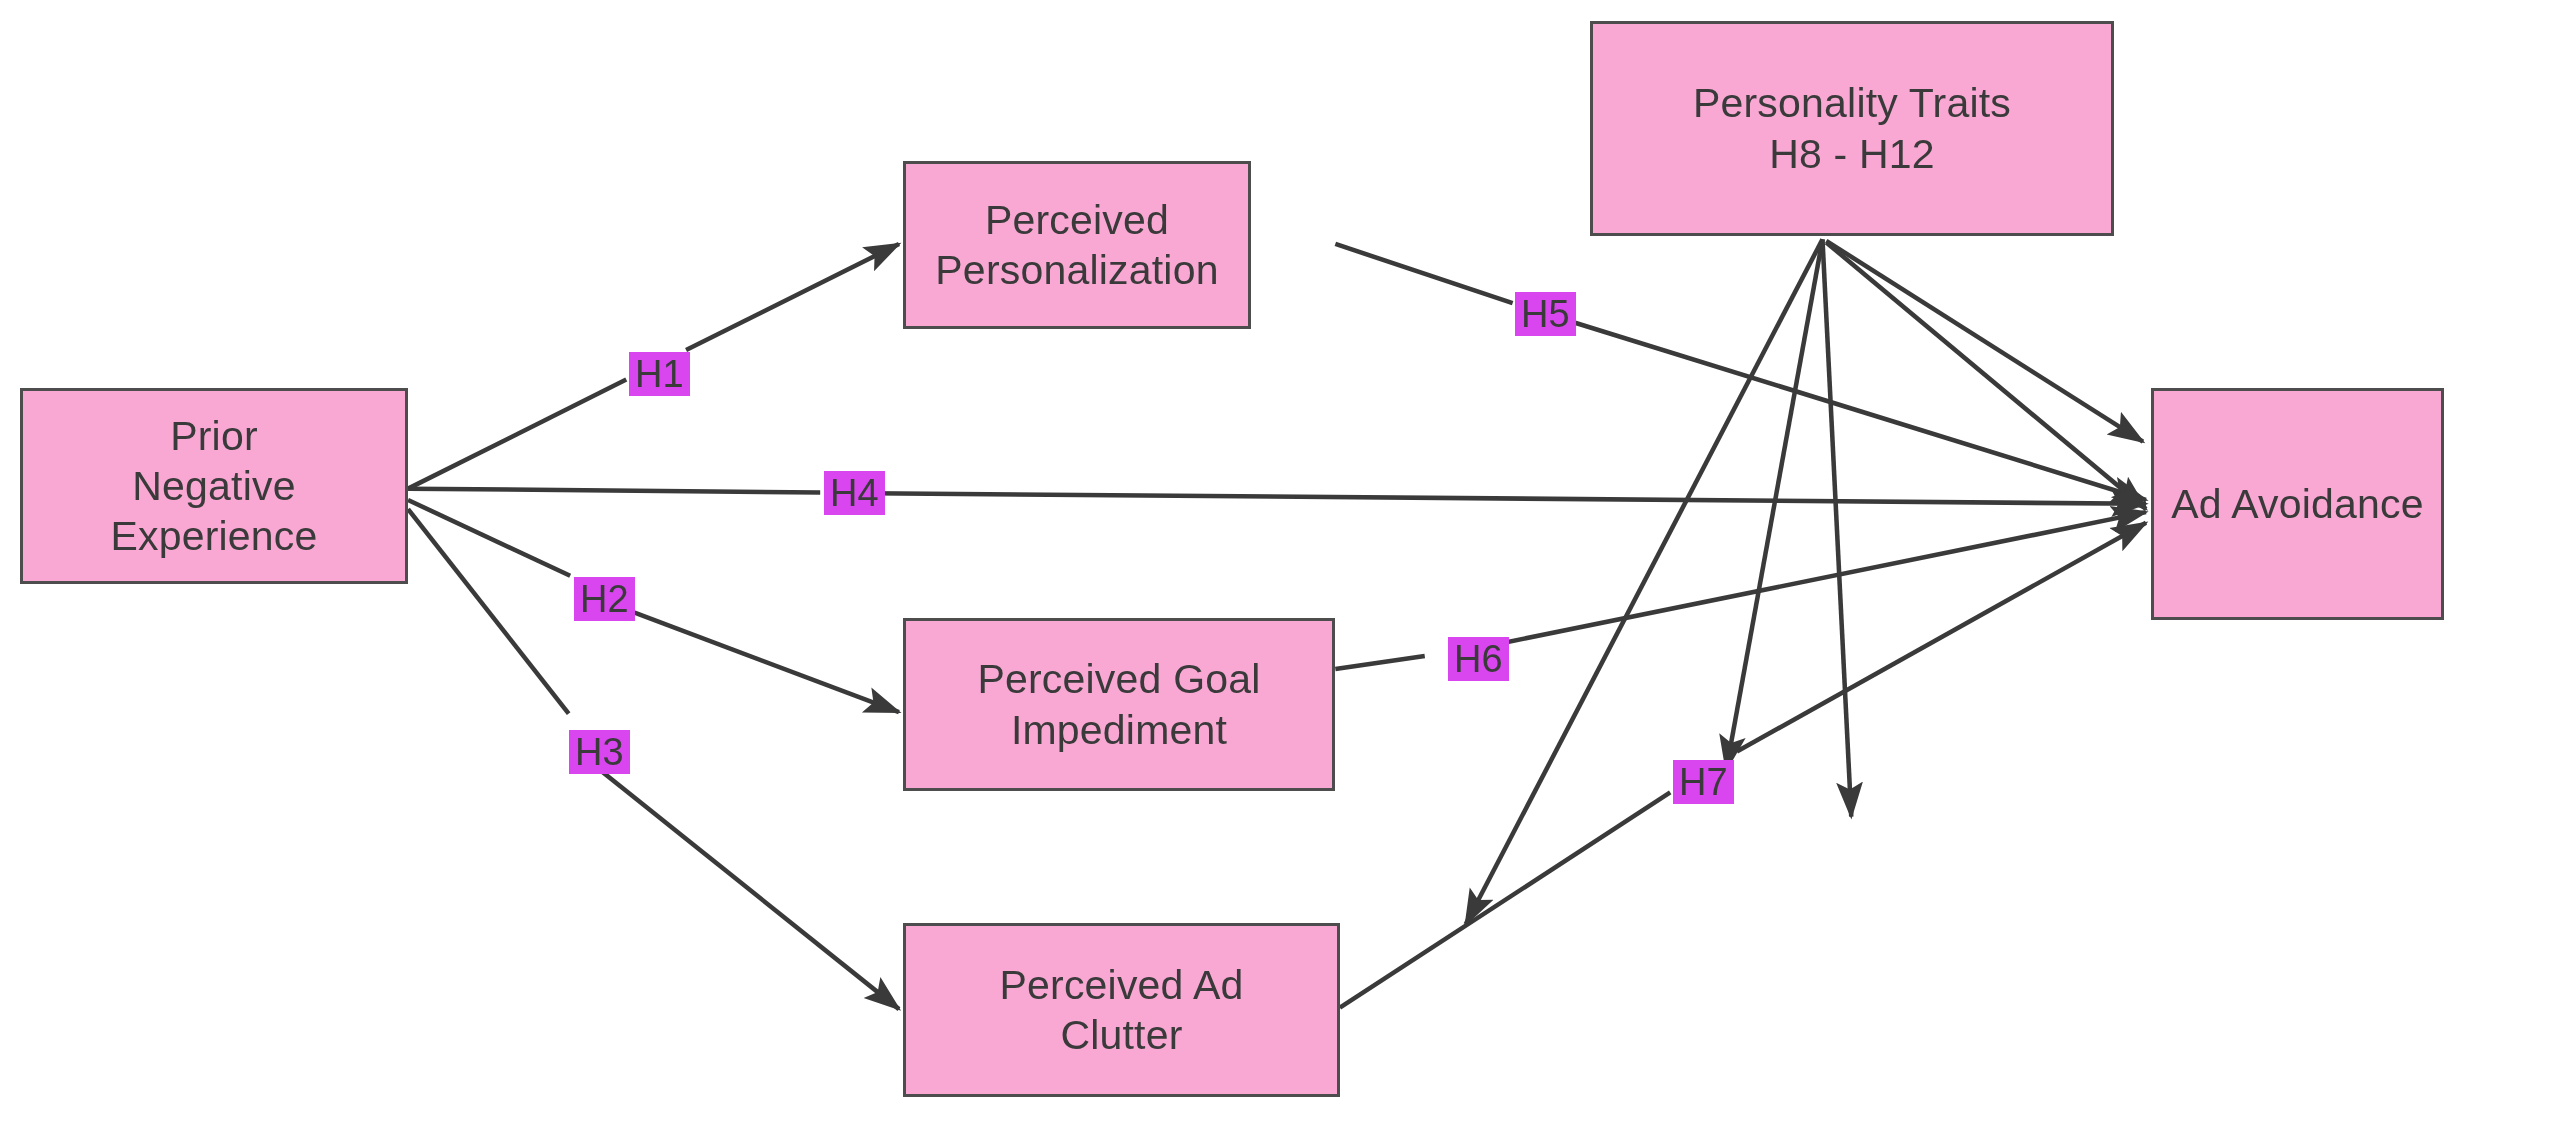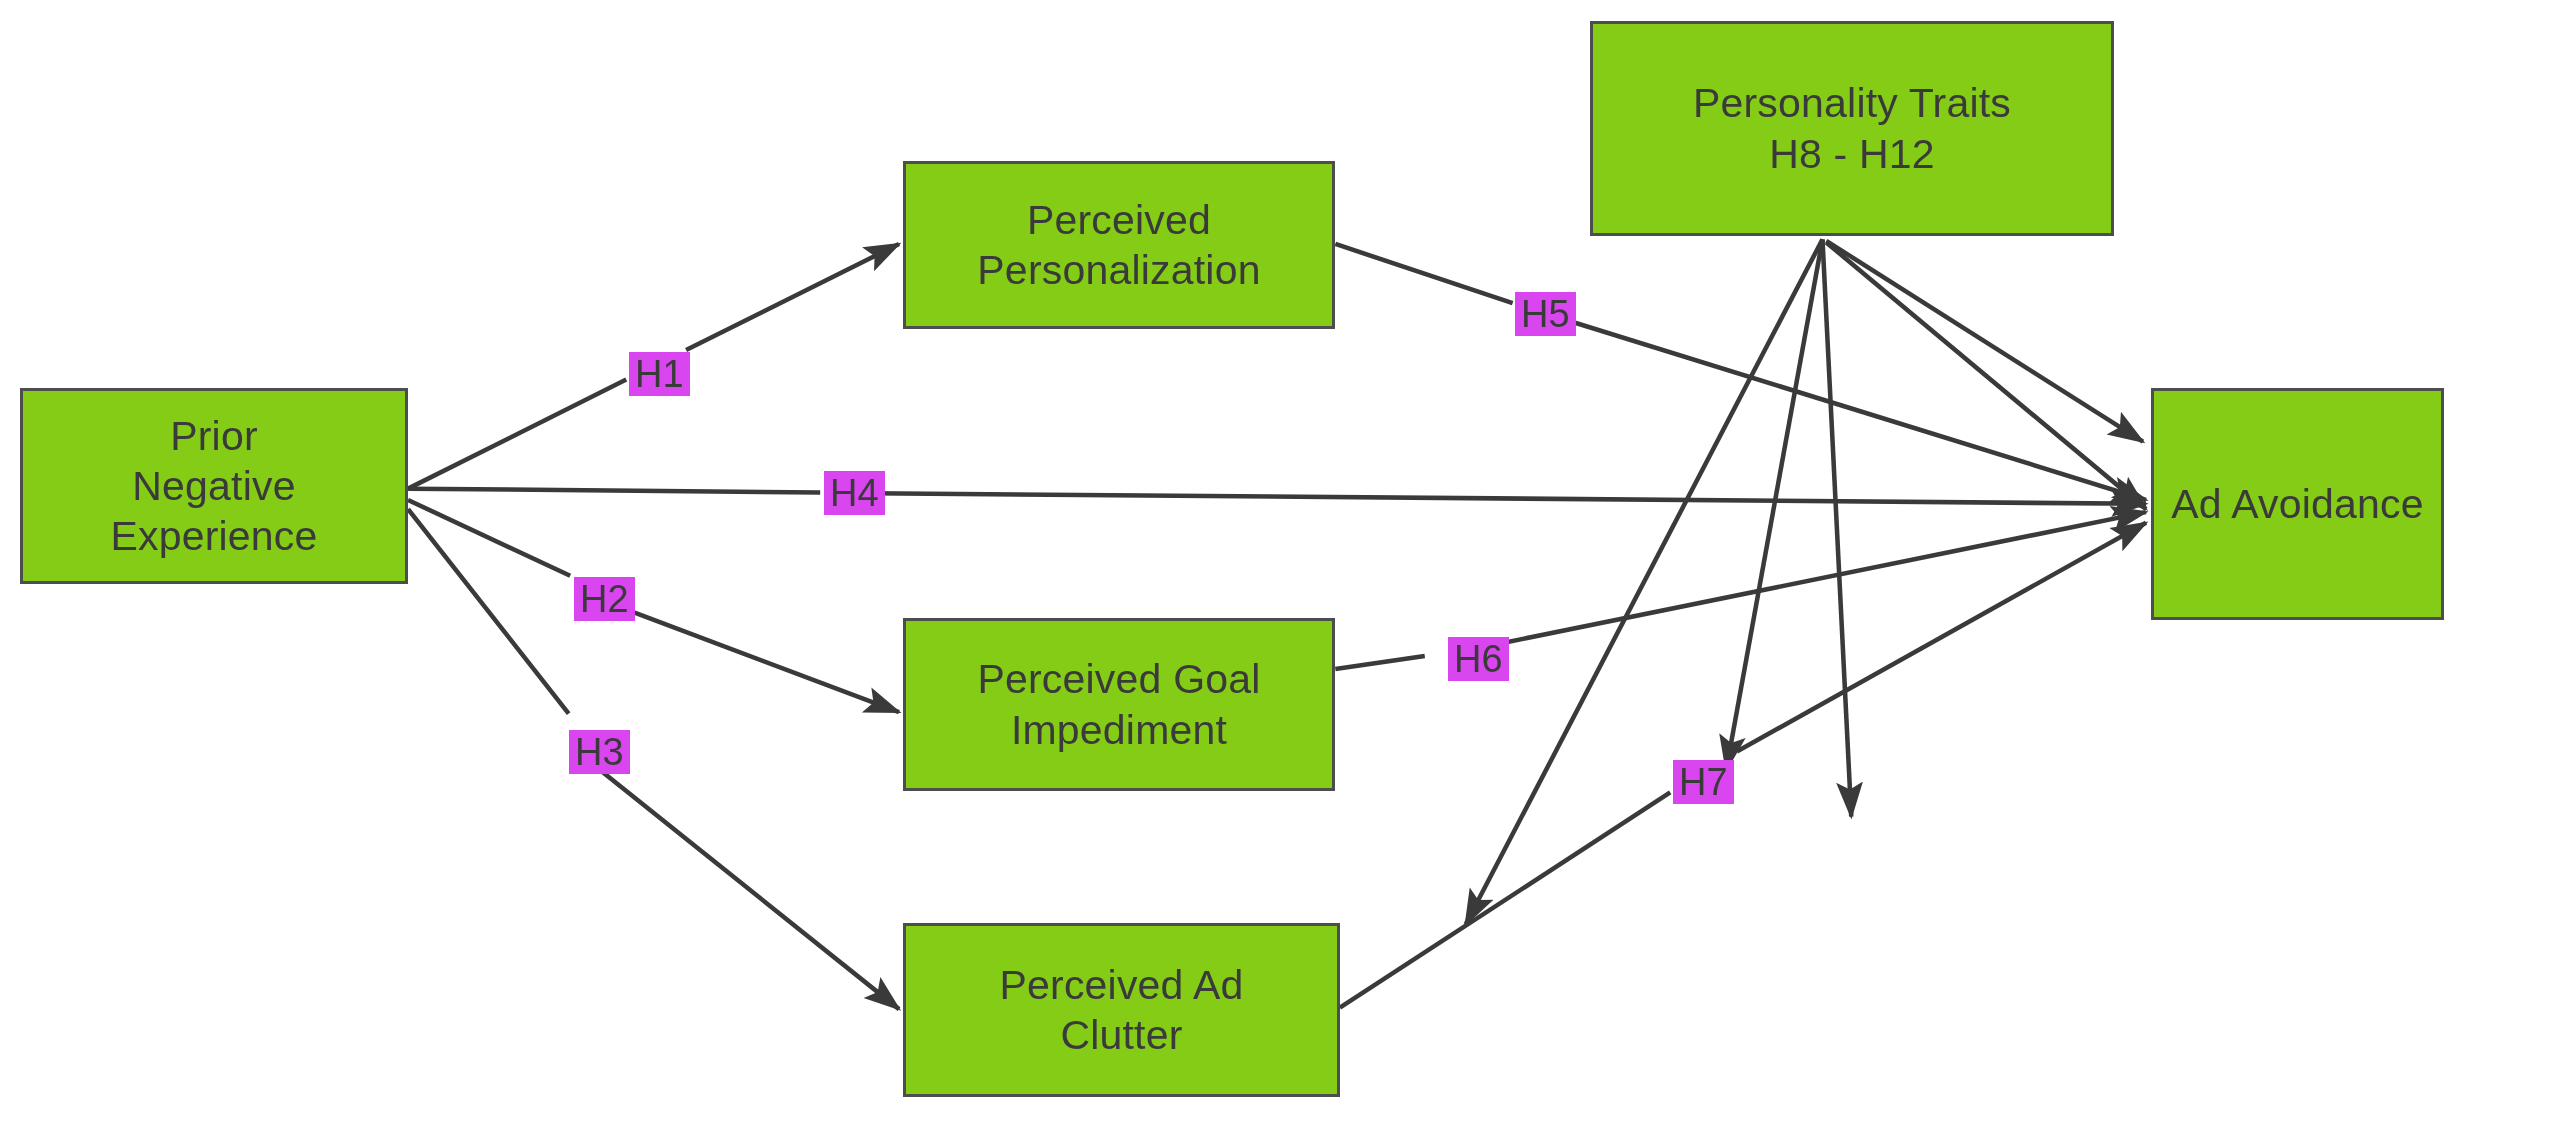--- a/index.html
+++ b/index.html
@@ -23,21 +23,21 @@
     top: 0;
     left: 0;
     width: 2576px;
     height: 1122px;
     display: block;
   }
   .node-box {
     position: absolute;
     box-sizing: border-box;
     border: 3px solid #4d4d4d;
-    background: #84cc16;
+    background: #f9a8d4;
     display: flex;
     align-items: center;
     justify-content: center;
     text-align: center;
   }
   .node-label {
     color: #3a3a3a;
     font-size: 41px;
     line-height: 1.22;
     font-weight: 400;
@@ -96,21 +96,21 @@
       <line x1="2410" y1="320" x2="2832" y2="672" marker-end="url(#arrowhead)"></line>
     </g>
   </svg>
 
   <div class="node-box" style="left:20px; top:388px; width:388px; height:196px;">
     <span class="node-label">Prior
 Negative
 Experience</span>
   </div>
 
-  <div class="node-box" style="left:903px; top:161px; width:432px; height:168px;justify-content:center;">
+  <div class="node-box" style="left:903px; top:161px; width:348px; height:168px;justify-content:center;">
     <span class="node-label">Perceived
 Personalization</span>
   </div>
 
   <div class="node-box" style="left:903px; top:618px; width:432px; height:173px;">
     <span class="node-label">Perceived Goal
 Impediment</span>
   </div>
 
   <div class="node-box" style="left:903px; top:923px; width:437px; height:174px;">

